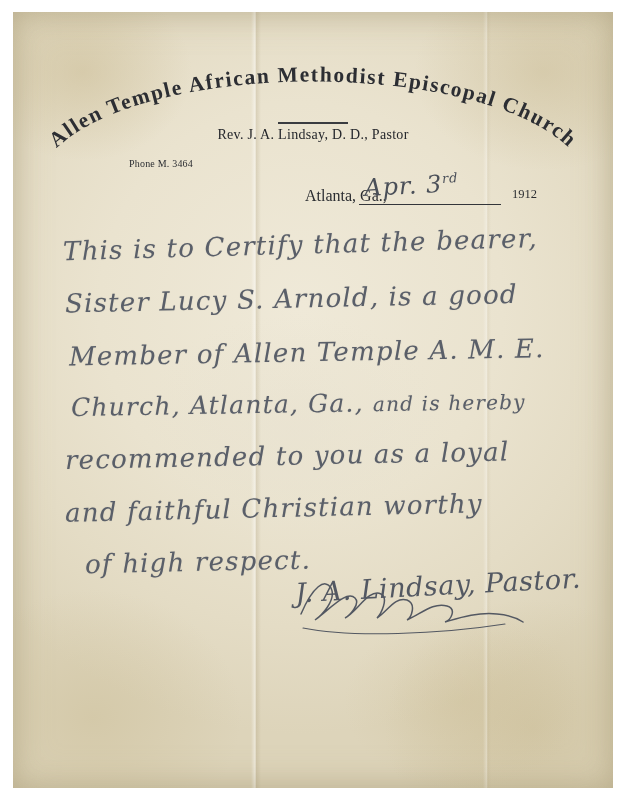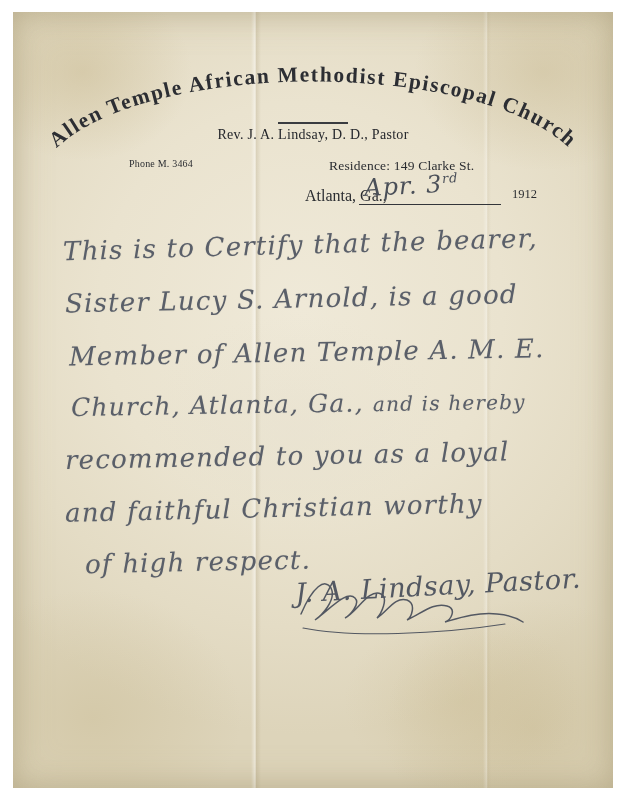--- a/index.html
+++ b/index.html
@@ -263,21 +263,20 @@
         </text>
       </svg>
     </div>
 
     <div class="rule"></div>
 
     <div class="pastor-line">Rev. J. A. Lindsay, D. D., Pastor</div>
 
     <div class="phone">Phone M.  3464</div>
 
-    <div class="residence">Residence: 149 Clarke St.</div>
 
     <div class="dateline">
       <span class="city">Atlanta, Ga.,</span>
       <span class="date-rule"></span>
       <span class="date-hand"><span>Apr. 3</span><sup>rd</sup></span>
       <span class="year">1912</span>
     </div>
 
     <div id="body-hand">
       <div class="hline l1">This is to Certify that the bearer,</div>

